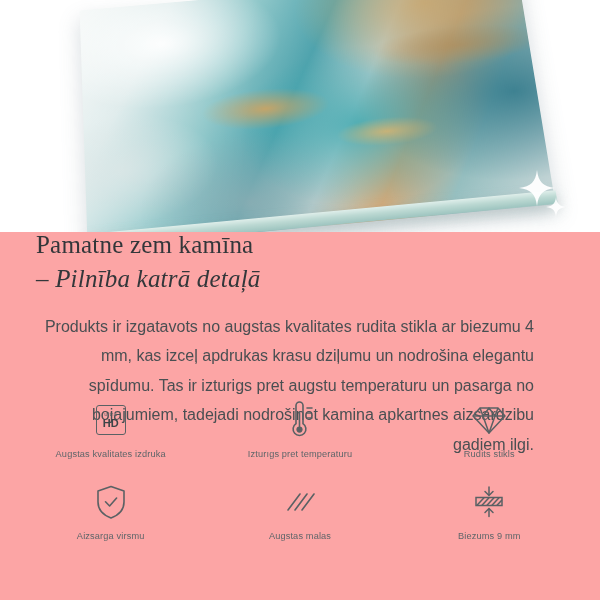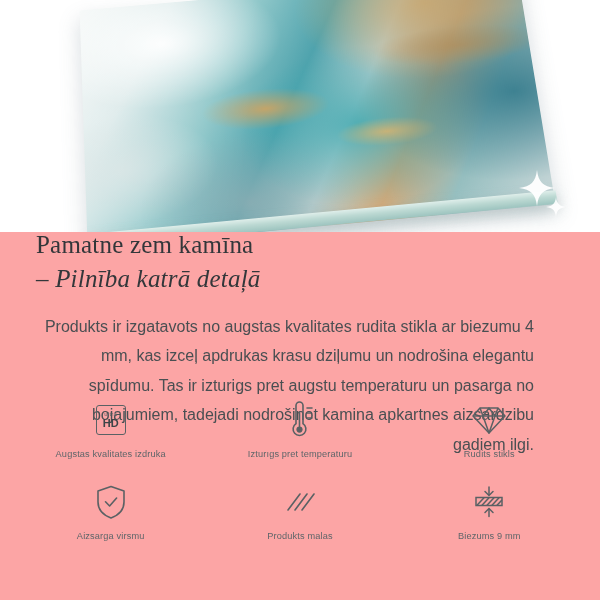--- a/index.html
+++ b/index.html
@@ -226,21 +226,21 @@
     </div>
 
     <div class="feature">
       <div class="feature-icon">
         <svg width="36" height="28" viewBox="0 0 36 28" fill="none" stroke="#5a6164" stroke-width="1.6" stroke-linecap="round">
           <path d="M6 22 18 6"></path>
           <path d="M13 22 25 6"></path>
           <path d="M20 22 32 6"></path>
         </svg>
       </div>
-      <div class="feature-label">Produkts malas</div>
+      <div class="feature-label">Augstas malas</div>
     </div>
 
     <div class="feature">
       <div class="feature-icon">
         <svg width="36" height="34" viewBox="0 0 36 34" fill="none" stroke="#5a6164" stroke-width="1.5" stroke-linecap="round">
           <path d="M18 2v7"></path>
           <path d="M14 6.5 18 10.5 22 6.5"></path>
           <rect x="5" y="12.5" width="26" height="8"></rect>
           <path d="M6 20.3 13 12.7M11 20.3 18 12.7M16 20.3 23 12.7M21 20.3 28 12.7M26 20.3 30.5 15.4"></path>
           <path d="M18 31.5v-7"></path>

